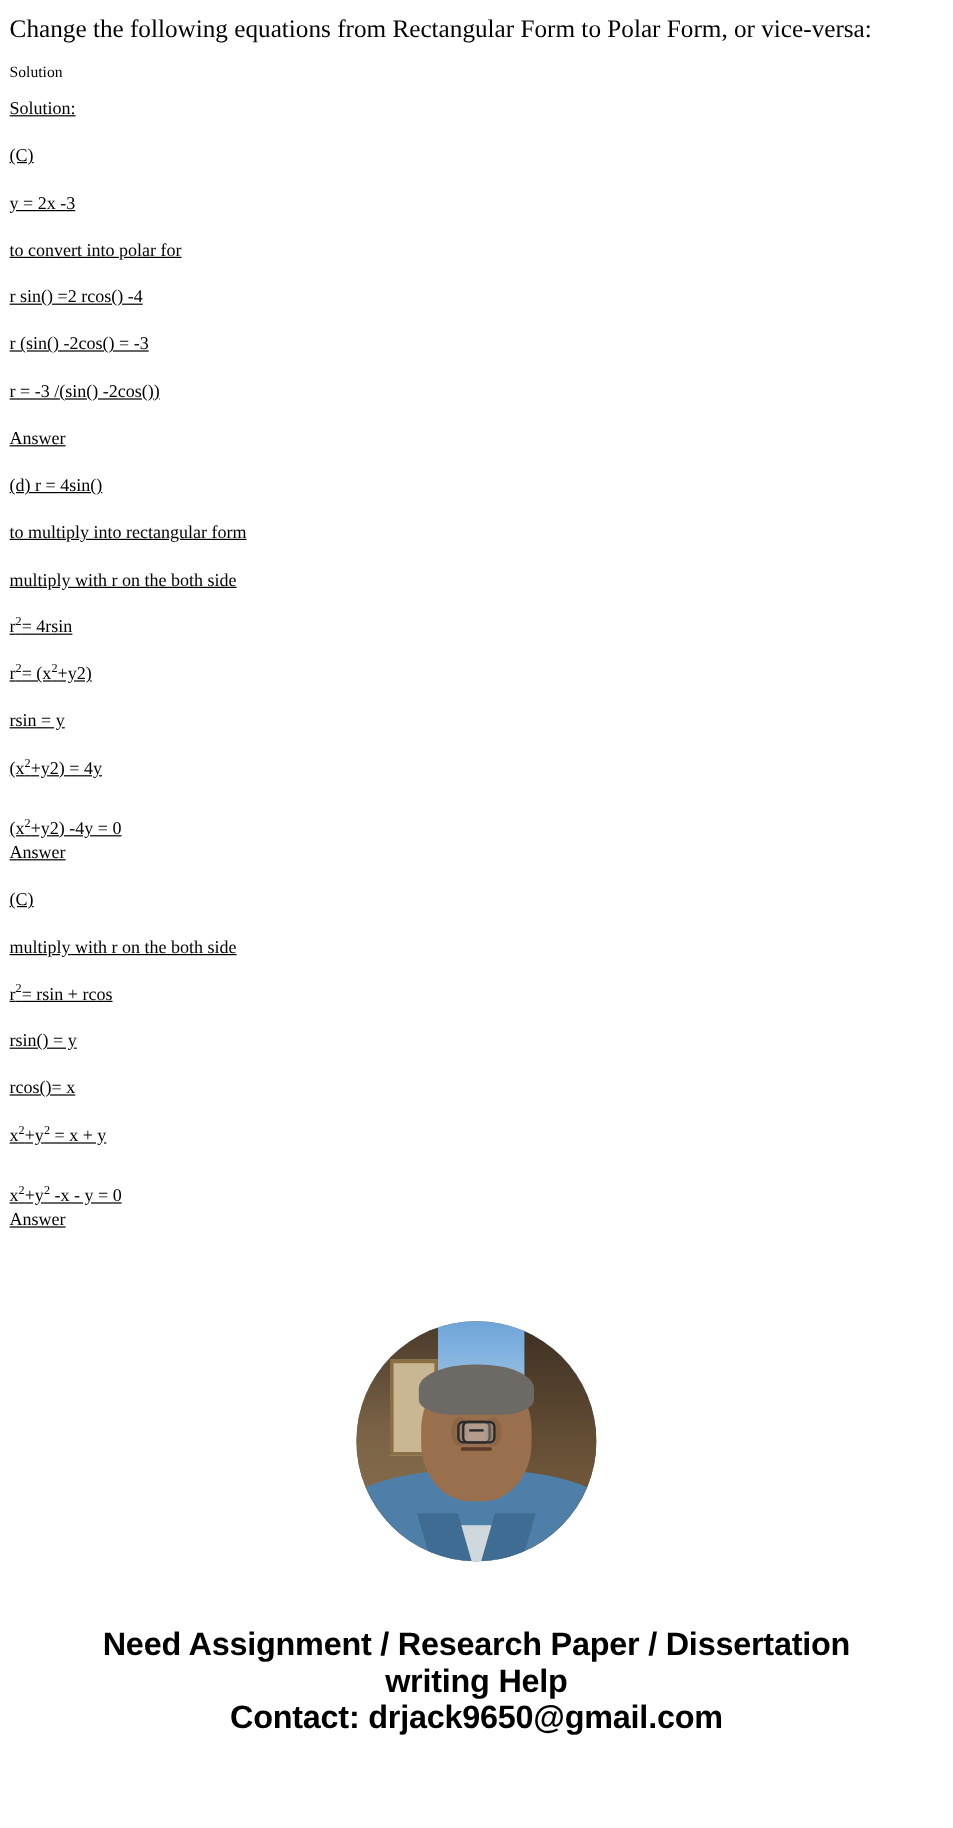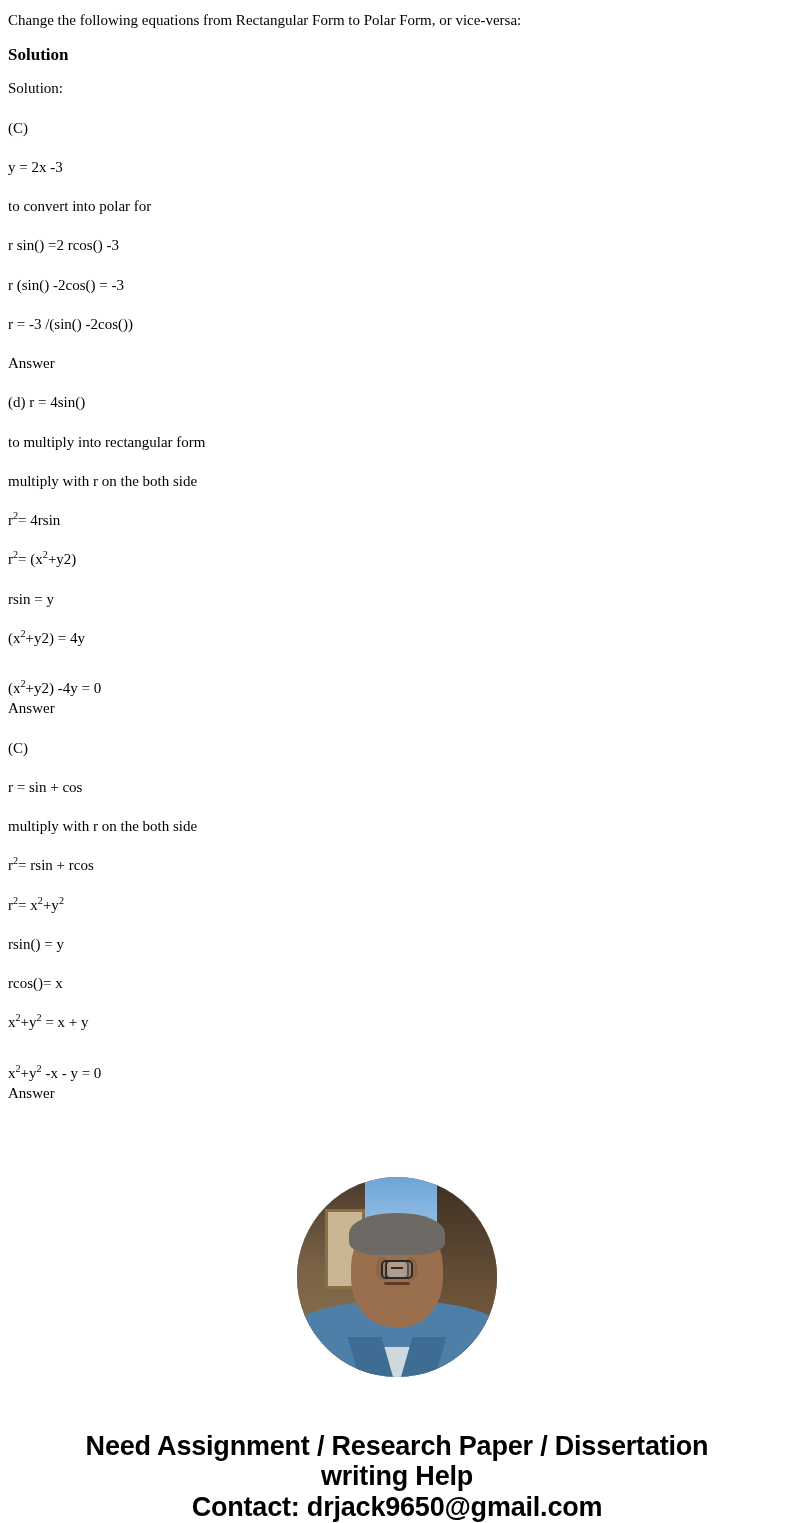--- a/index.html
+++ b/index.html
@@ -14,34 +14,35 @@
     color: #000000;
   }
   .page {
     width: 794px;
     min-height: 1523px;
     position: relative;
     box-sizing: border-box;
     padding: 6px 8px 0 8px;
   }
   .prompt {
-    font-size: 15px;
+    font-size: 21px;
     line-height: 1.35;
     margin: 4px 0 14px 0;
   }
   .solution-heading {
-    font-size: 17px;
-    font-weight: bold;
+    font-size: 13px;
+    font-weight: normal;
     margin: 0 0 12px 0;
     line-height: 1.3;
   }
   .line {
     font-size: 15px;
     line-height: 1.35;
     margin: 0 0 19px 0;
+    text-decoration: underline;
   }
   .line.tight {
     margin-bottom: 0;
     margin-top: 30px;
   }
   sup {
     font-size: 0.68em;
     vertical-align: super;
     line-height: 0;
   }
@@ -205,46 +206,44 @@
 <div class="page">
 
   <div class="prompt">Change the following equations from Rectangular Form to Polar Form, or vice-versa:</div>
 
   <div class="solution-heading">Solution</div>
 
   <div class="line">Solution:</div>
   <div class="line">(C)</div>
   <div class="line">y = 2x -3</div>
   <div class="line">to convert into polar for</div>
-  <div class="line">r sin() =2 rcos() -3</div>
+  <div class="line">r sin() =2 rcos() -4</div>
   <div class="line">r (sin() -2cos() = -3</div>
   <div class="line">r = -3 /(sin() -2cos())</div>
   <div class="line">Answer</div>
   <div class="line">(d) r = 4sin()</div>
   <div class="line">to multiply into rectangular form</div>
   <div class="line">multiply with r on the both side</div>
 
   <div class="line"><span>r</span><sup>2</sup><span>= 4rsin</span></div>
 
   <div class="line"><span>r</span><sup>2</sup><span>= (x</span><sup>2</sup><span>+y2)</span></div>
 
   <div class="line">rsin = y</div>
 
   <div class="line"><span>(x</span><sup>2</sup><span>+y2) = 4y</span></div>
 
   <div class="line tight"><span>(x</span><sup>2</sup><span>+y2) -4y = 0</span></div>
   <div class="line">Answer</div>
 
   <div class="line">(C)</div>
-  <div class="line">r = sin + cos</div>
   <div class="line">multiply with r on the both side</div>
 
   <div class="line"><span>r</span><sup>2</sup><span>= rsin + rcos</span></div>
 
-  <div class="line"><span>r</span><sup>2</sup><span>= x</span><sup>2</sup><span>+y</span><sup>2</sup></div>
 
   <div class="line">rsin() = y</div>
   <div class="line">rcos()= x</div>
 
   <div class="line"><span>x</span><sup>2</sup><span>+y</span><sup>2</sup><span> = x + y</span></div>
 
   <div class="line tight"><span>x</span><sup>2</sup><span>+y</span><sup>2</sup><span> -x - y = 0</span></div>
   <div class="line">Answer</div>
 
   <div class="avatar-wrap">

